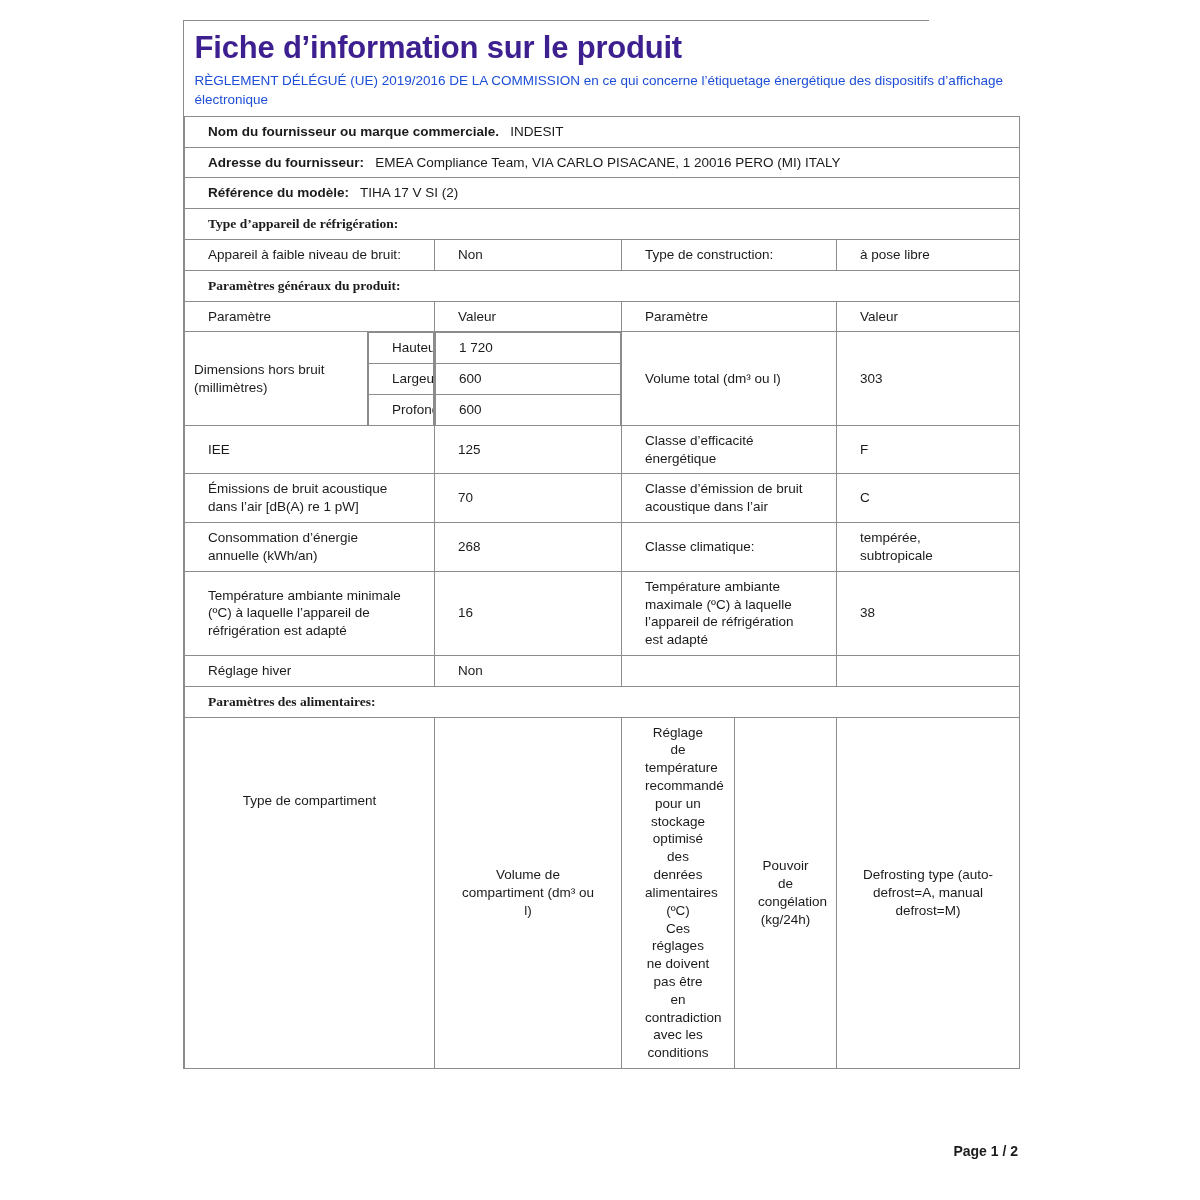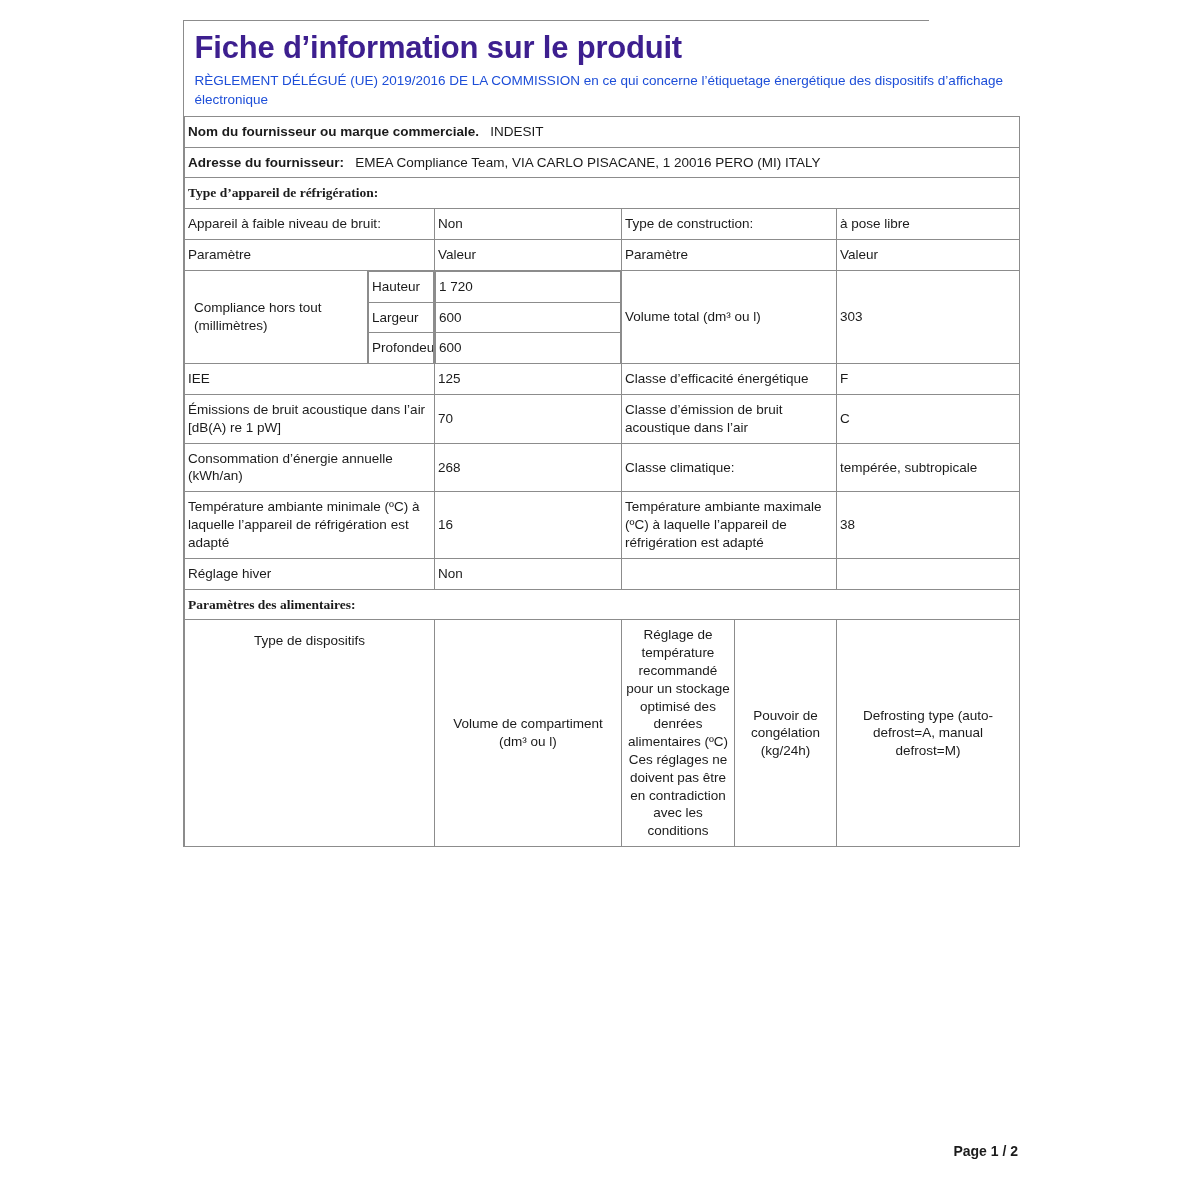--- a/index.html
+++ b/index.html
@@ -23,21 +23,21 @@
     border-right: 1px solid #8c8c8c;
     border-top: 1px solid #8c8c8c;
   }
   table.doc {
     width: 100%;
     border-collapse: collapse;
     table-layout: fixed;
   }
   table.doc td {
     border: 1px solid #8c8c8c;
-    padding: 6px 3px;
+    padding: 6px 23px;
     vertical-align: middle;
     font-size: 13.5px;
     color: #1b1b1b;
     line-height: 1.32;
     background: #ffffff;
   }
   .title-cell { border: none !important; padding: 10px 10px 6px 10px !important; }
   .doc-title {
     font-size: 31px;
     font-weight: bold;
@@ -132,45 +132,55 @@
       </tr>
 
       <tr>
         <td colspan="5">
           <span class="bold">Adresse du fournisseur:</span>
           &nbsp;
           <span>EMEA Compliance Team, VIA CARLO PISACANE, 1 20016 PERO (MI) ITALY</span>
         </td>
       </tr>
 
+      <tr>
+        <td colspan="5">
+          <span class="bold">Référence du modèle:</span>
+          &nbsp;
+          <span>TIHA 17 V SI (2)</span>
+        </td>
+      </tr>
 
       <tr>
         <td colspan="5" class="hdr">Type d’appareil de réfrigération:</td>
       </tr>
 
       <tr>
         <td>Appareil à faible niveau de bruit:</td>
         <td>Non</td>
         <td colspan="2">Type de construction:</td>
         <td>à pose libre</td>
       </tr>
 
 
+      <tr>
+        <td colspan="5" class="hdr">Paramètres généraux du produit:</td>
+      </tr>
 
       <tr>
         <td>Paramètre</td>
         <td>Valeur</td>
         <td colspan="2">Paramètre</td>
         <td>Valeur</td>
       </tr>
 
       <tr>
         <td class="nopad">
           <div class="dim-wrap">
-            <div class="dim-label">Compliance hors tout (millimètres)</div>
+            <div class="dim-label">Dimensions hors bruit (millimètres)</div>
             <div class="dim-sub">
               <table class="dim-sub-table">
                 <tbody>
                       <tr>
                   <td class="nowrapclip">Hauteur</td>
                 </tr>
                 <tr>
                   <td class="nowrapclip">Largeur</td>
                 </tr>
                 <tr>
@@ -234,21 +244,21 @@
         <td colspan="2"></td>
         <td></td>
       </tr>
 
       <tr>
         <td colspan="5" class="hdr">Paramètres des alimentaires:</td>
       </tr>
 
 
       <tr>
-        <td class="comp-type">Type de dispositifs</td>
+        <td class="comp-type">Type de compartiment</td>
         <td class="comp-col">Volume de compartiment (dm³ ou l)</td>
         <td class="comp-col vtop">
           <span class="blk">Réglage de température recommandé pour un stockage optimisé des denrées alimentaires (ºC)</span>
           <span class="blk">Ces réglages ne doivent pas être en contradiction avec les conditions</span>
         </td>
         <td class="comp-col">Pouvoir de congélation (kg/24h)</td>
         <td class="comp-col">Defrosting type (auto-defrost=A, manual defrost=M)</td>
       </tr>
 
     </tbody>

